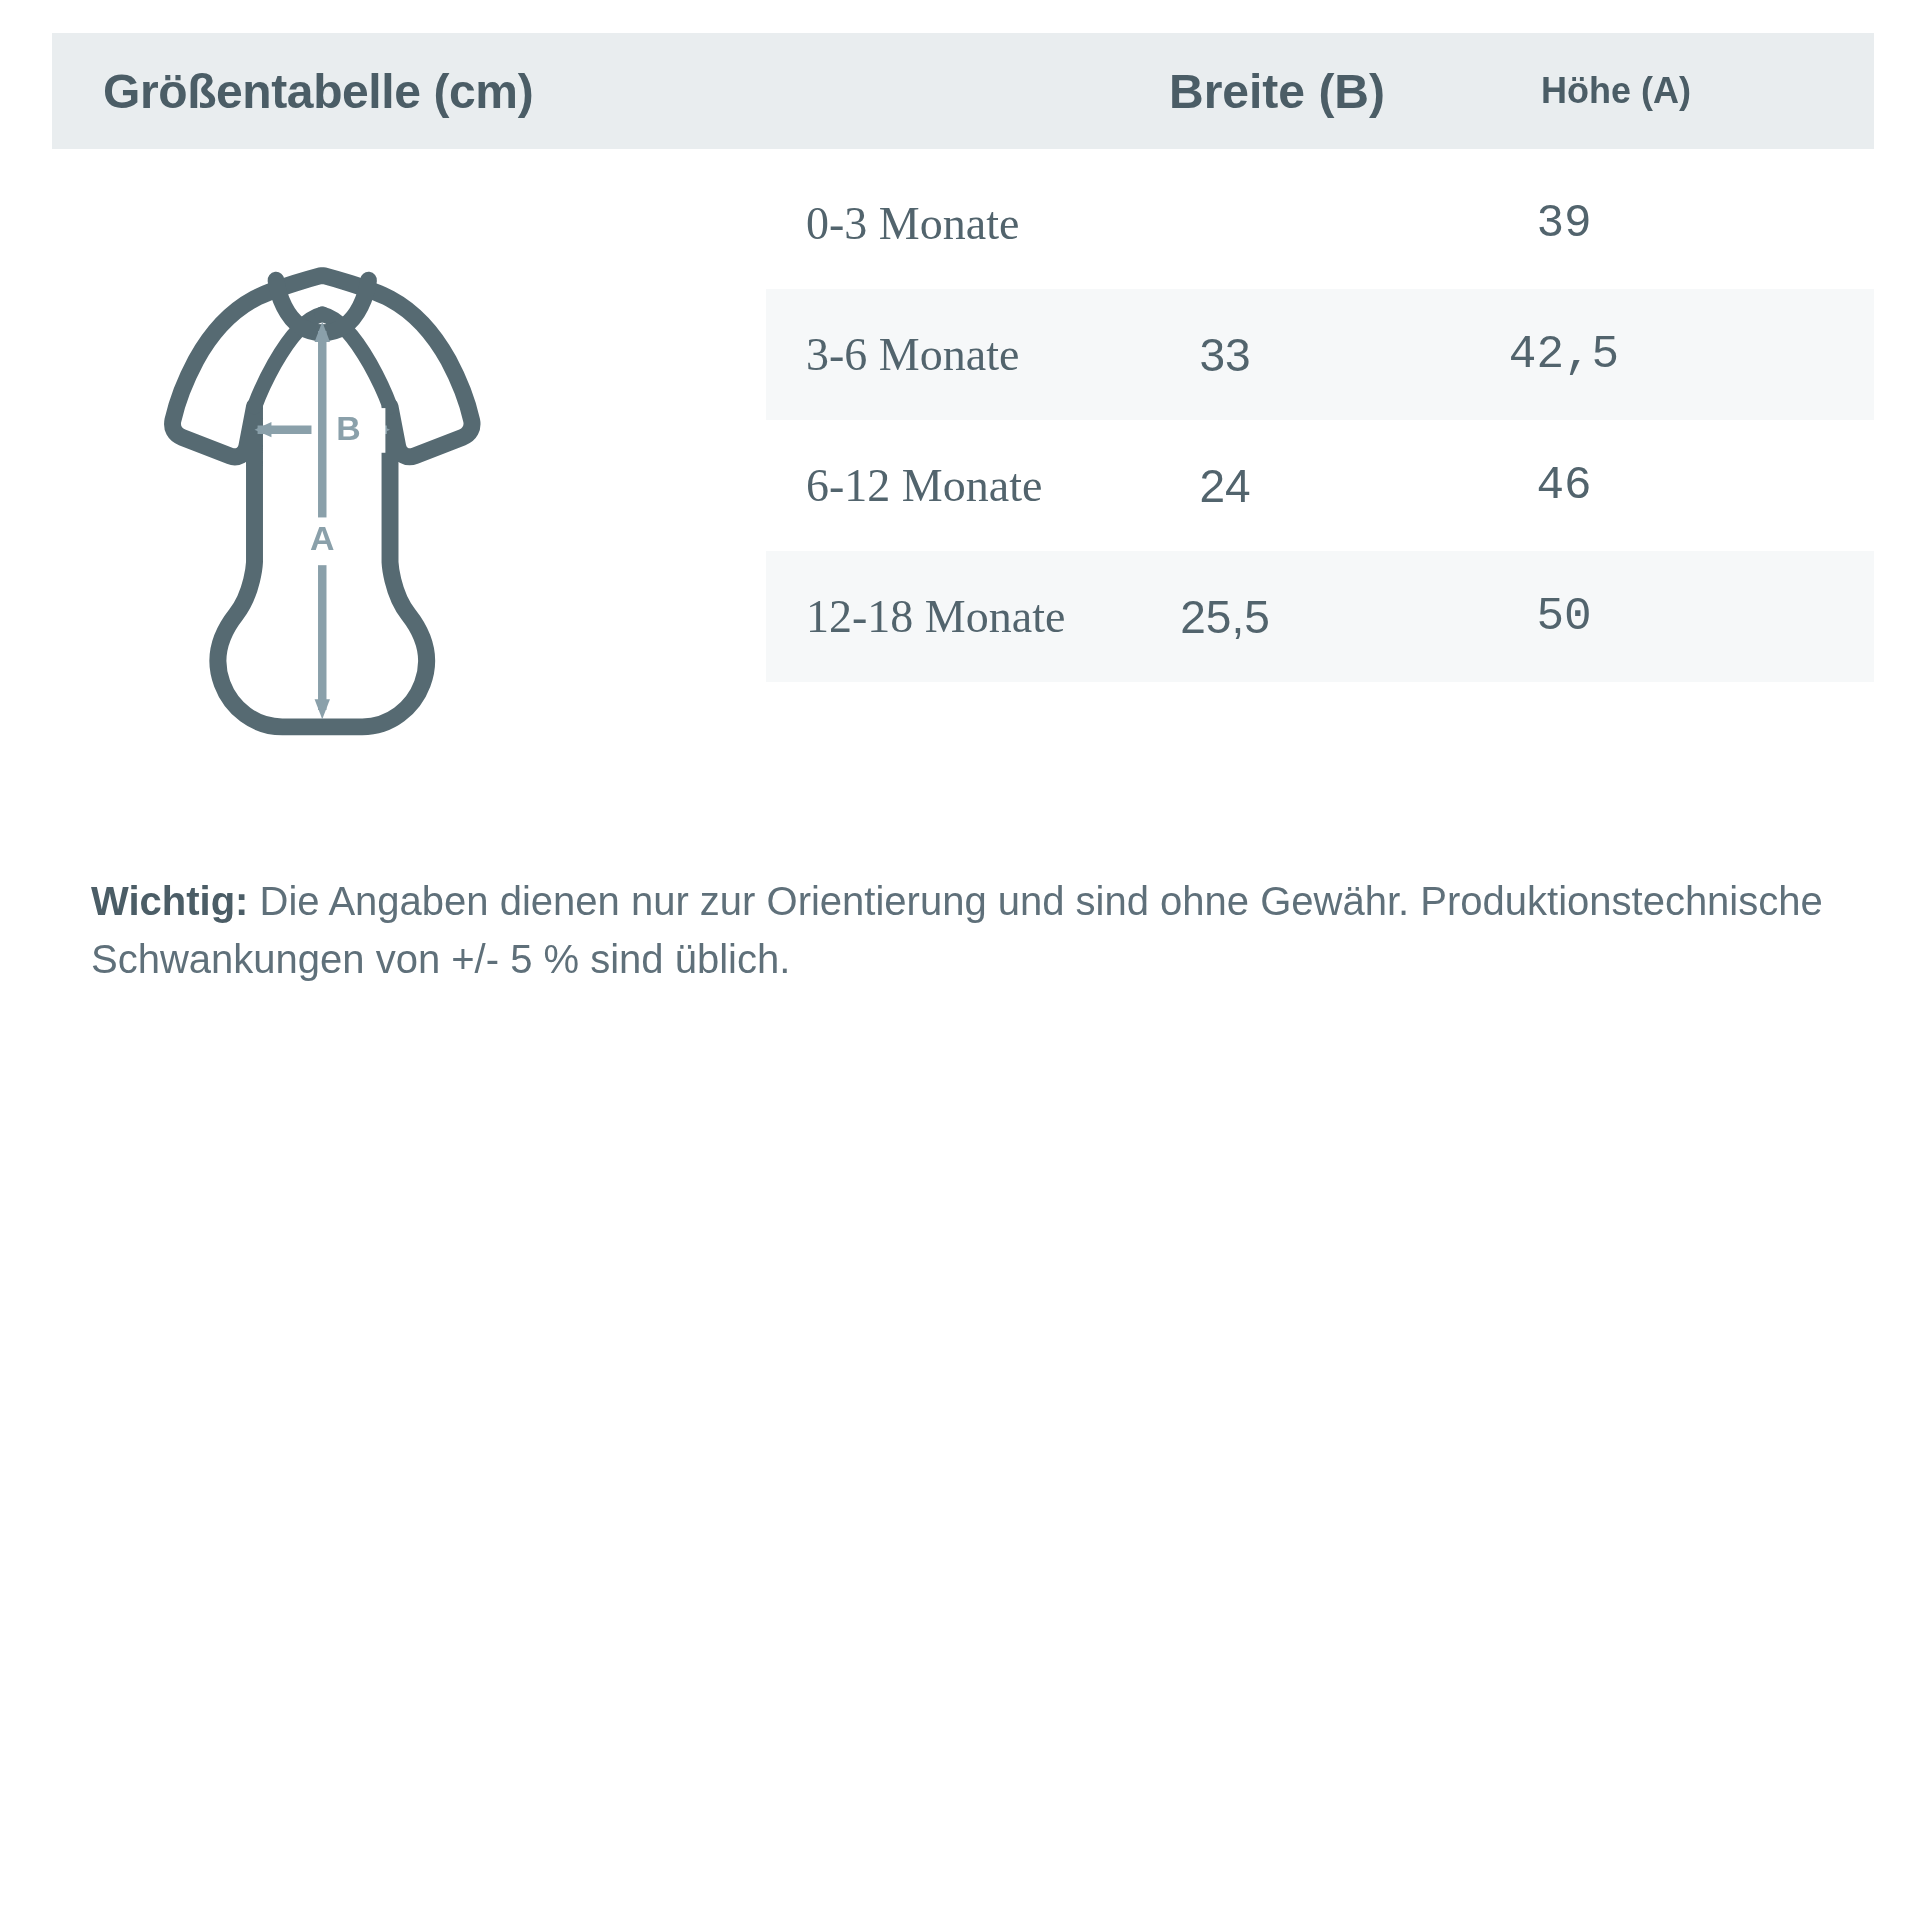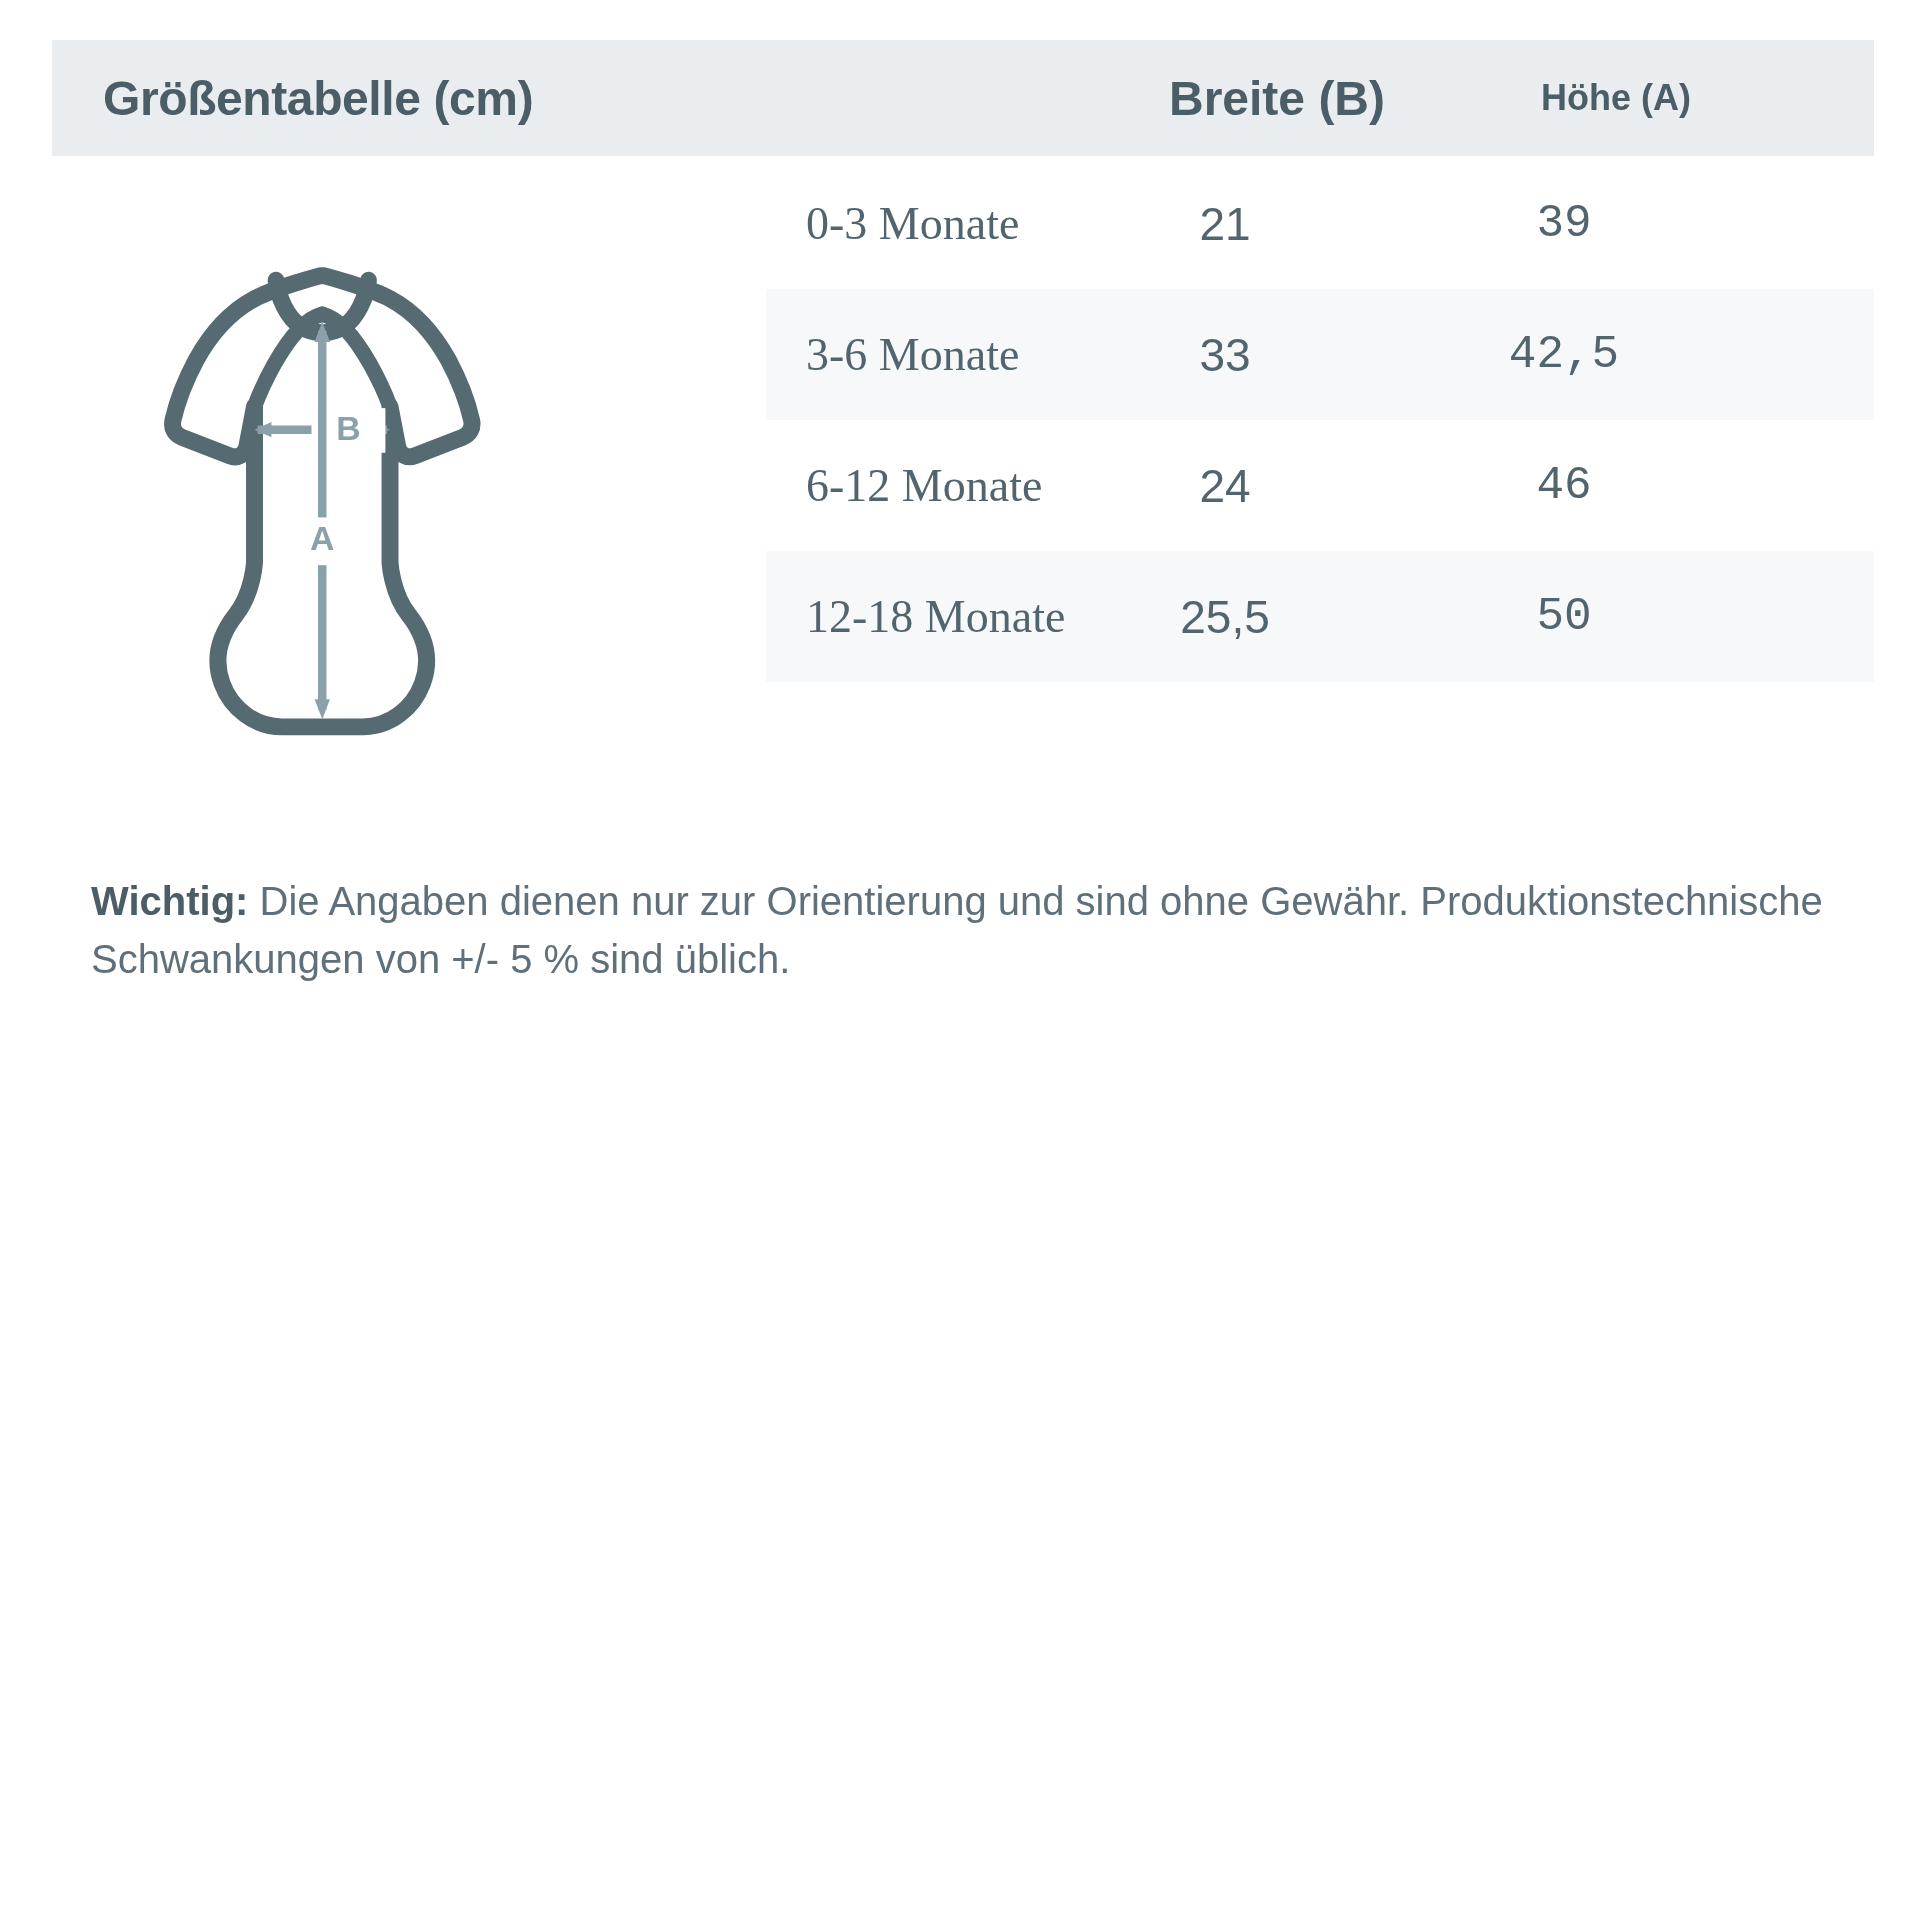--- a/index.html
+++ b/index.html
@@ -22,21 +22,21 @@
     top: 0;
     width: 1926px;
     height: 1926px;
     background: #ffffff;
   }
 
   
   .header {
     position: absolute;
     left: 52px;
-    top: 40px;
+    top: 33px;
     width: 1822px;
     height: 116px;
     background: #e9edef;
     display: flex;
     align-items: center;
     box-sizing: border-box;
     padding-left: 40px;
   }
   .header-title {
     position: absolute;
@@ -194,21 +194,20 @@
       <polygon points="238,634 228,608 248,608" fill="#8aa0aa"></polygon>
       <rect x="196" y="372" width="86" height="62" fill="#ffffff"></rect>
       <text x="238" y="414" font-family="Liberation Sans, sans-serif" font-size="44" font-weight="bold" fill="#8aa0aa" text-anchor="middle">A</text>
     </svg>
   </div>
 
   <div class="table">
 
     <div class="trow">
       <div class="cell-size">0-3 Monate</div>
-      <div class="cell-b">21</div>
       <div class="cell-a">39</div>
     </div>
 
     <div class="trow alt">
       <div class="cell-size">3-6 Monate</div>
       <div class="cell-b">33</div>
       <div class="cell-a">42,5</div>
     </div>
 
     <div class="trow">

